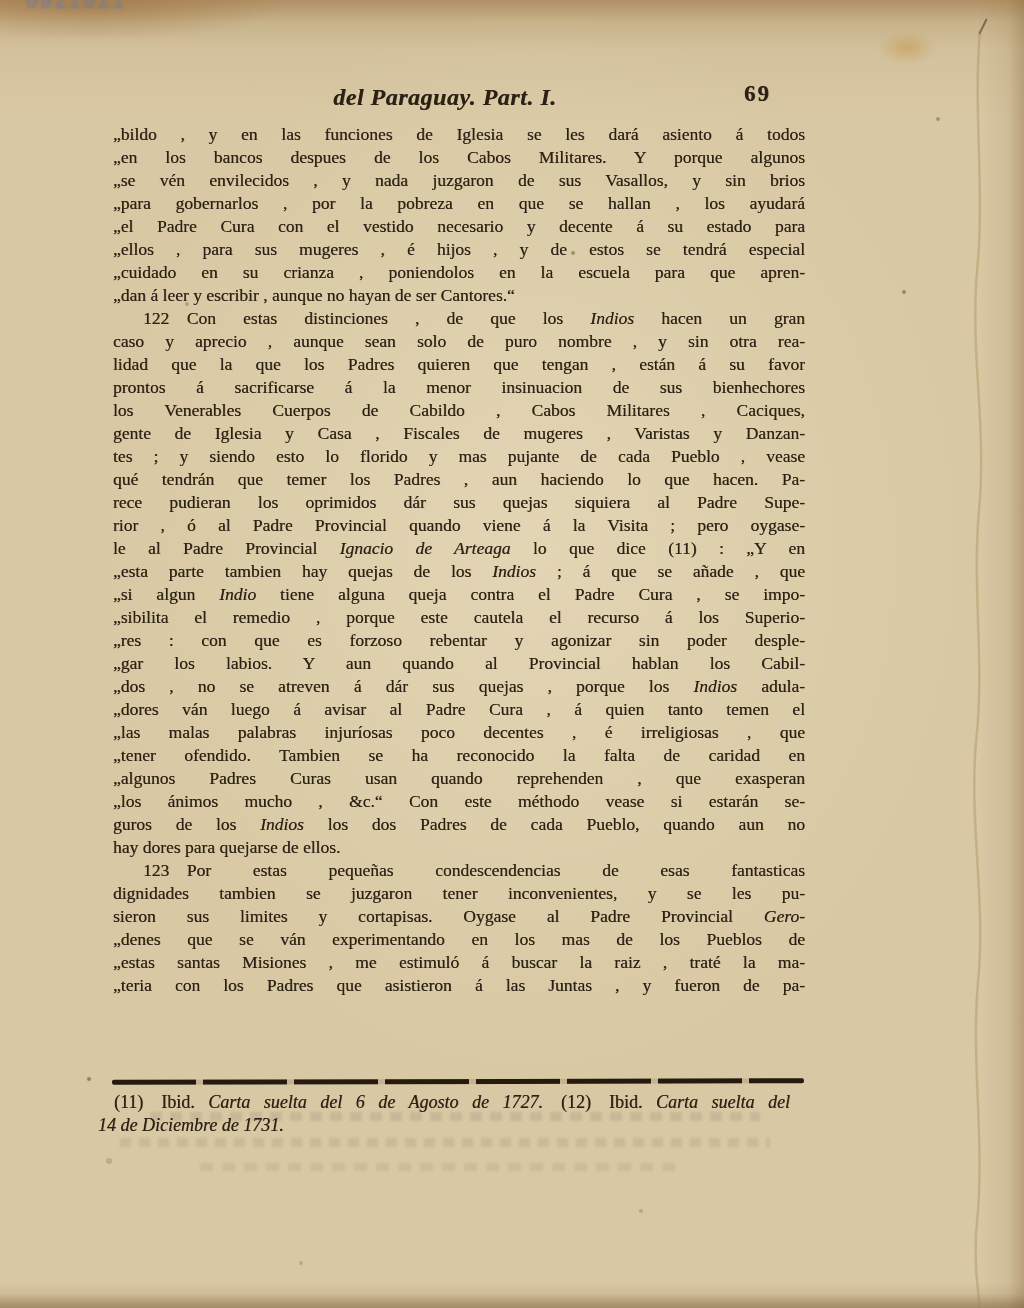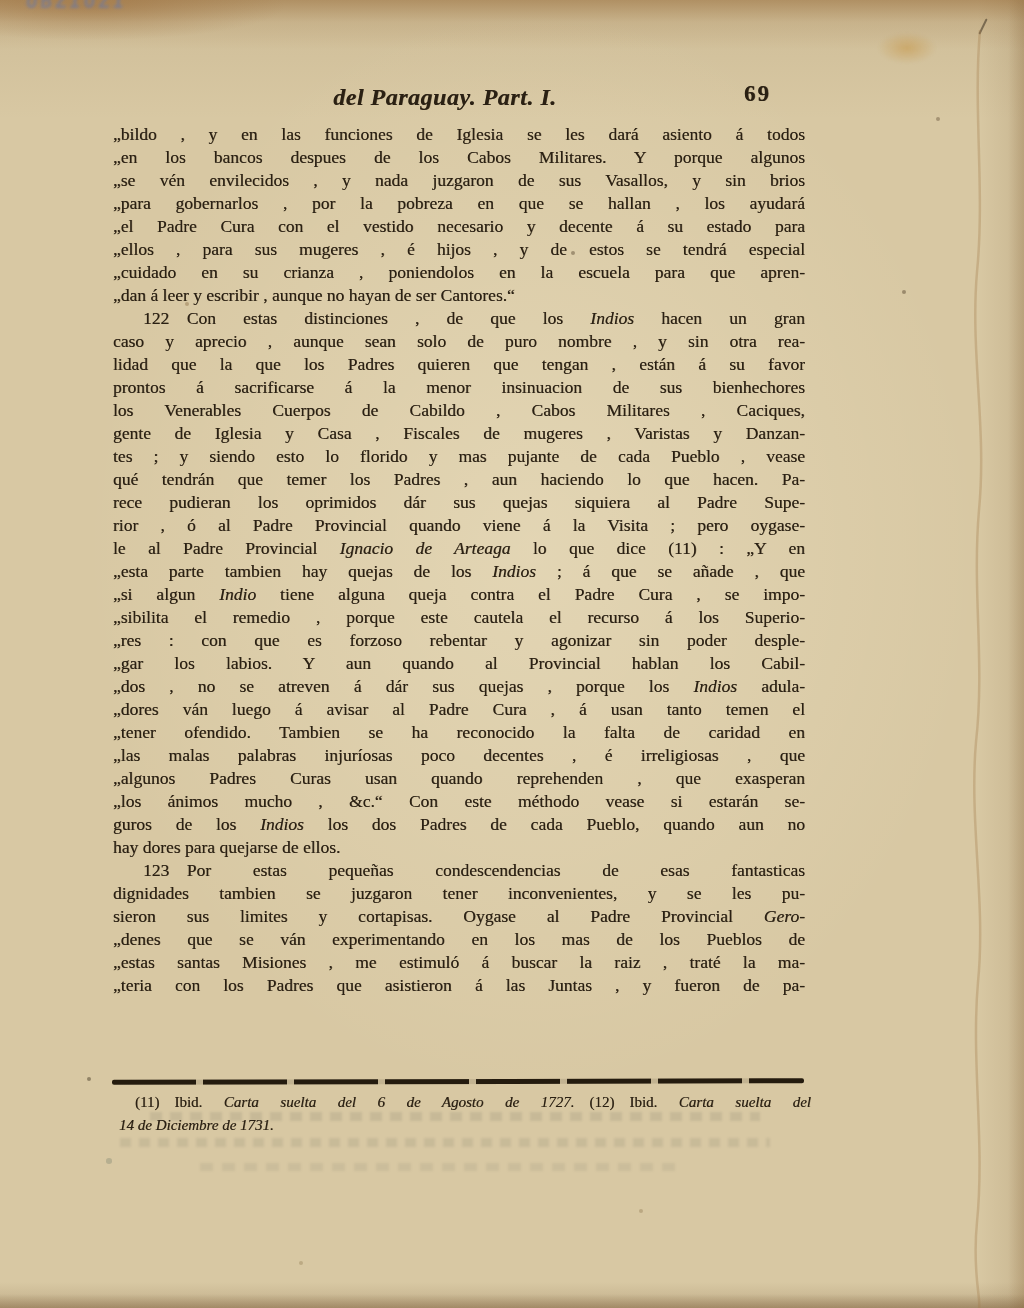--- a/index.html
+++ b/index.html
@@ -87,22 +87,22 @@
   }
   .running-head .pagenum{
     position:absolute;right:34px;top:1px;font-size:23px;letter-spacing:2px;font-weight:bold;
   }
 
   .body-lines{
     position:absolute;left:113px;top:123px;width:692px;
     font-size:17.5px;
   }
   .footnotes{
-    position:absolute;left:119px;top:1091px;width:692px;
-    font-size:15px;
+    position:absolute;left:98px;top:1091px;width:692px;
+    font-size:18px;
   }
   .tline{height:23px;line-height:23px;text-align:justify;text-justify:inter-word;overflow:hidden;}
   .tline.just{text-align-last:justify;}
   .body-lines .tline.indent{text-indent:30px;}
   .footnotes .tline.indent{text-indent:16px;}
   .tline.catchword{text-align:right;text-align-last:right;padding-right:26px;}
 
   .footnote-rule{
     position:absolute;left:112px;top:1079px;width:692px;height:5px;border-radius:2px;
     background:repeating-linear-gradient(90deg, #241b0e 0 84px, rgba(36,27,14,0.12) 84px 91px);
@@ -153,23 +153,23 @@
     <div class="tline just"><span>qué tendrán que temer los Padres , aun haciendo lo que hacen. Pa-</span></div>
     <div class="tline just"><span>rece pudieran los oprimidos dár sus quejas siquiera al Padre Supe-</span></div>
     <div class="tline just"><span>rior , ó al Padre Provincial quando viene á la Visita ; pero oygase-</span></div>
     <div class="tline just"><span>le al Padre Provincial </span><i>Ignacio de Arteaga</i><span> lo que dice (11) : „Y en</span></div>
     <div class="tline just"><span>„esta parte tambien hay quejas de los </span><i>Indios</i><span> ; á que se añade , que</span></div>
     <div class="tline just"><span>„si algun </span><i>Indio</i><span> tiene alguna queja contra el Padre Cura , se impo-</span></div>
     <div class="tline just"><span>„sibilita el remedio , porque este cautela el recurso á los Superio-</span></div>
     <div class="tline just"><span>„res : con que es forzoso rebentar y agonizar sin poder desple-</span></div>
     <div class="tline just"><span>„gar los labios. Y aun quando al Provincial hablan los Cabil-</span></div>
     <div class="tline just"><span>„dos , no se atreven á dár sus quejas , porque los </span><i>Indios</i><span> adula-</span></div>
-    <div class="tline just"><span>„dores ván luego á avisar al Padre Cura , á usan tanto temen el</span></div>
+    <div class="tline just"><span>„dores ván luego á avisar al Padre Cura , á quien tanto temen el</span></div>
+    <div class="tline just"><span>„las malas palabras injuríosas poco decentes , é irreligiosas , que</span></div>
     <div class="tline just"><span>„tener ofendido. Tambien se ha reconocido la falta de caridad en</span></div>
-    <div class="tline just"><span>„las malas palabras injuríosas poco decentes , é irreligiosas , que</span></div>
     <div class="tline just"><span>„algunos Padres Curas usan quando reprehenden , que exasperan</span></div>
     <div class="tline just"><span>„los ánimos mucho , &amp;c.“ Con este méthodo vease si estarán se-</span></div>
     <div class="tline just"><span>guros de los </span><i>Indios</i><span> los dos Padres de cada Pueblo, quando aun no</span></div>
     <div class="tline"><span>hay dores para quejarse de ellos.</span></div>
     <div class="tline just indent"><span>123  Por estas pequeñas condescendencias de esas fantasticas</span></div>
     <div class="tline just"><span>dignidades tambien se juzgaron tener inconvenientes, y se les pu-</span></div>
     <div class="tline just"><span>sieron sus limites y cortapisas. Oygase al Padre Provincial </span><i>Gero-</i></div>
     <div class="tline just"><span>„denes que se ván experimentando en los mas de los Pueblos de</span></div>
     <div class="tline just"><span>„estas santas Misiones , me estimuló á buscar la raiz , traté la ma-</span></div>
     <div class="tline just"><span>„teria con los Padres que asistieron á las Juntas , y fueron de pa-</span></div>

